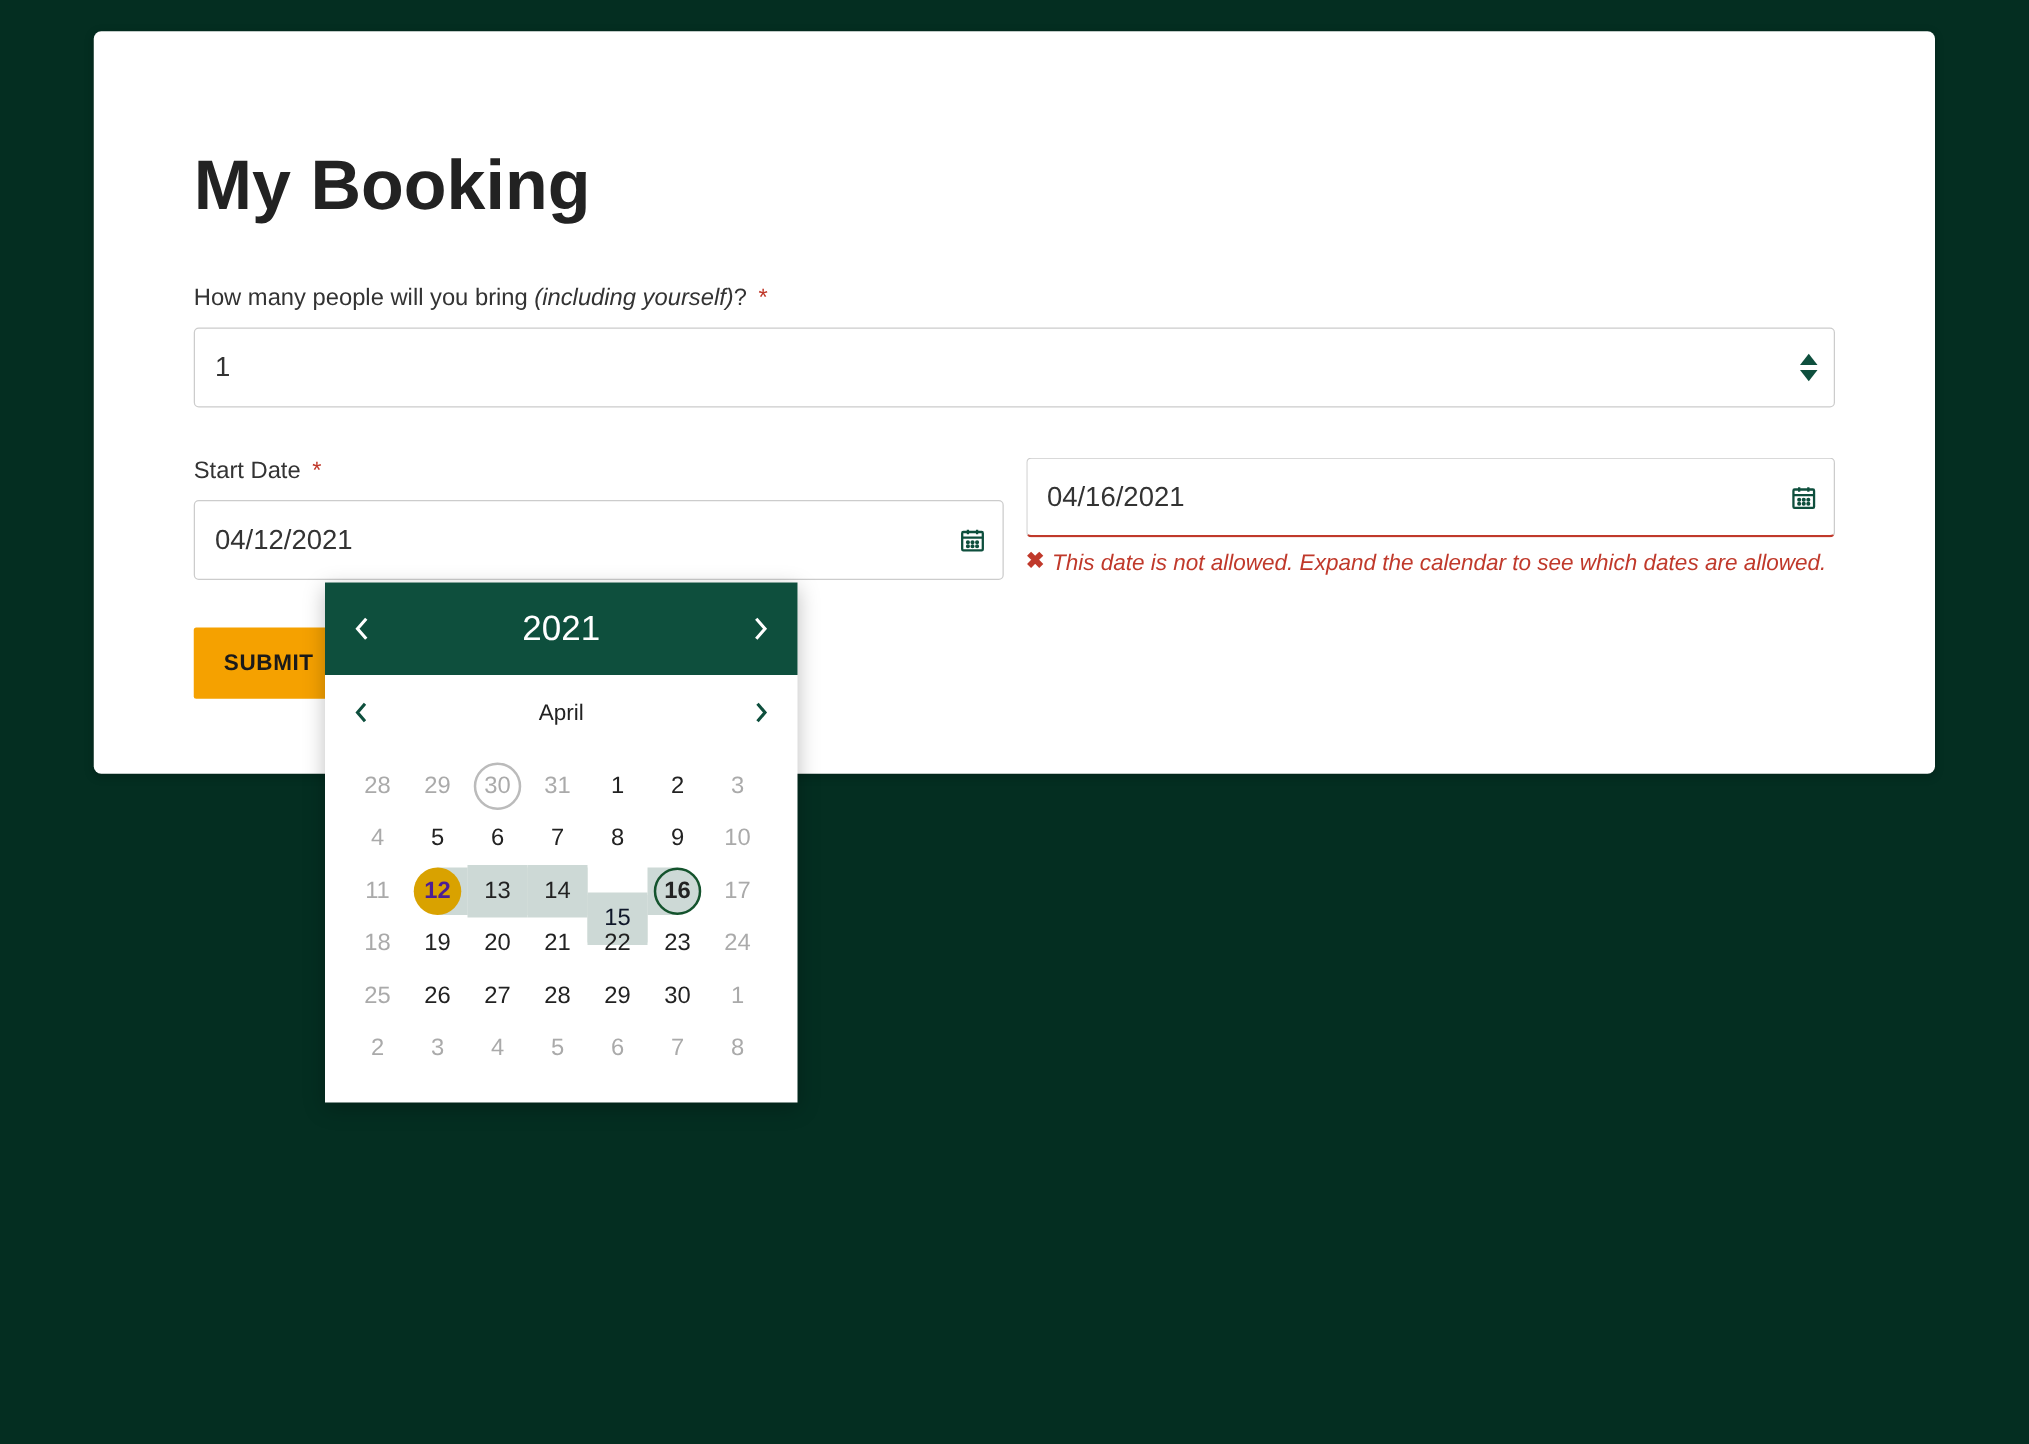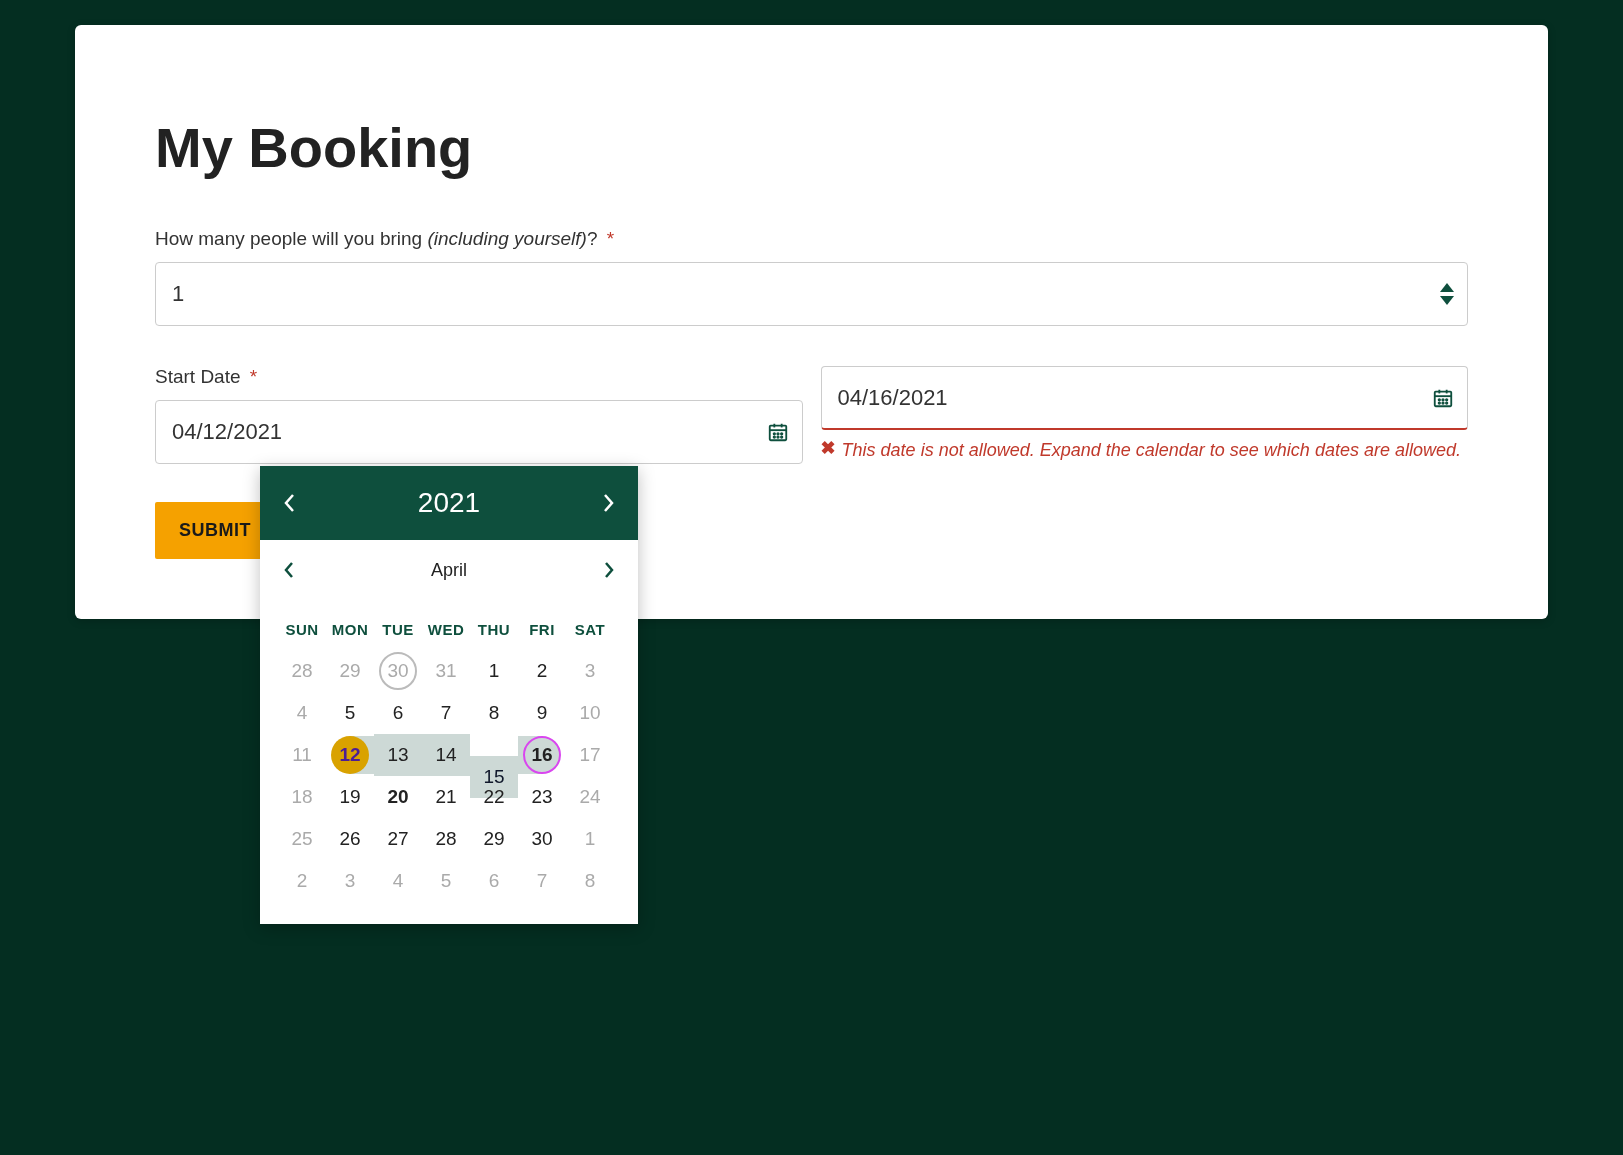--- a/index.html
+++ b/index.html
@@ -183,21 +183,21 @@
     .dp-day.sel-start {
       background: #d9a200;
       color: #4c1d95;
       border-radius: 50%;
       width: 38px; height: 38px;
       margin: 2px 5px;
       font-weight: 700;
       z-index: 2;
     }
     .dp-day.sel-end {
-      border: 2px solid #d946ef;
+      border: 2px solid #14532d;
       border-radius: 50%;
       width: 38px; height: 38px;
       margin: 2px 5px;
       font-weight: 700;
       z-index: 2;
       background: #cdd9d6;
     }
     .dp-day.in-range {
       background: #cdd9d6;
     }
@@ -289,29 +289,20 @@
             </span>
             <span class="dp-month-label">April</span>
             <span class="chev">
               <svg width="14" height="20" viewBox="0 0 14 20">
                   <path d="M4 3 L10 10 L4 17" stroke="#0e4f3d" stroke-width="2.5" fill="none"></path>
                 </svg>
             </span>
           </div>
           <div class="dp-grid" id="dp-grid">
               <div class="dp-row">
-                <div class="dp-cell dp-dow">SUN</div>
-                <div class="dp-cell dp-dow">MON</div>
-                <div class="dp-cell dp-dow">TUE</div>
-                <div class="dp-cell dp-dow">WED</div>
-                <div class="dp-cell dp-dow">THU</div>
-                <div class="dp-cell dp-dow">FRI</div>
-                <div class="dp-cell dp-dow">SAT</div>
-              </div>
-              <div class="dp-row">
                 <div class="dp-cell" style="position: relative;">
                   <div class="dp-cell dp-day other">
                     <span>28</span>
                   </div>
                 </div>
                 <div class="dp-cell" style="position: relative;">
                   <div class="dp-cell dp-day other">
                     <span>29</span>
                   </div>
                 </div>
@@ -419,21 +410,21 @@
                 <div class="dp-cell" style="position: relative;">
                   <div class="dp-cell dp-day muted">
                     <span>18</span>
                   </div>
                 </div>
                 <div class="dp-cell" style="position: relative;">
                   <div class="dp-cell dp-day">
                     <span>19</span>
                   </div>
                 </div>
-                <div class="dp-cell" style="position: relative; font-weight: bold;">
+                <div class="dp-cell" style="position: relative;">
                   <div class="dp-cell dp-day">
                     <span>20</span>
                   </div>
                 </div>
                 <div class="dp-cell" style="position: relative;">
                   <div class="dp-cell dp-day">
                     <span>21</span>
                   </div>
                 </div>
                 <div class="dp-cell" style="position: relative;">

